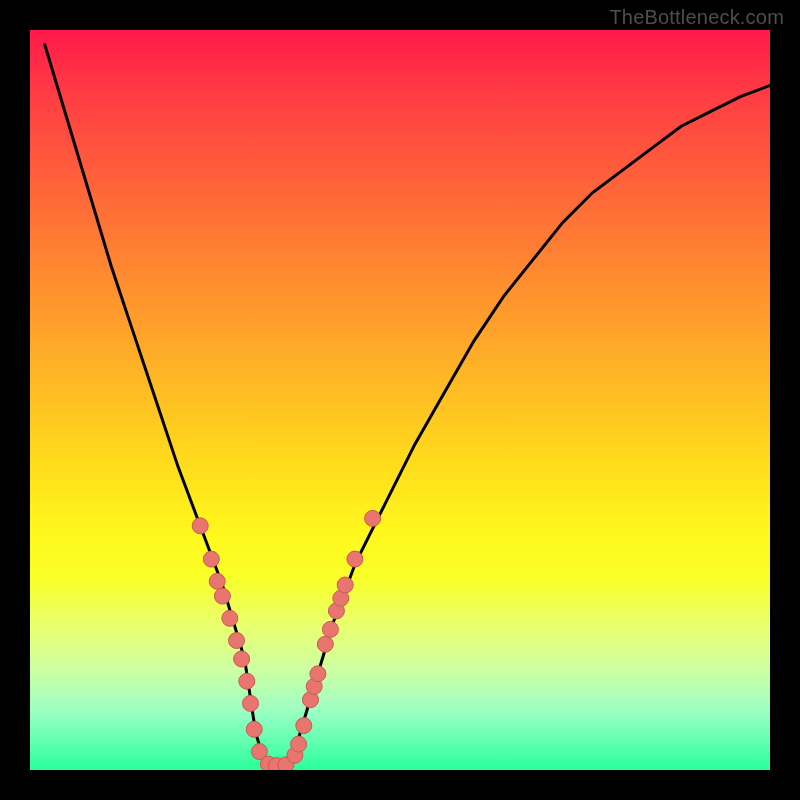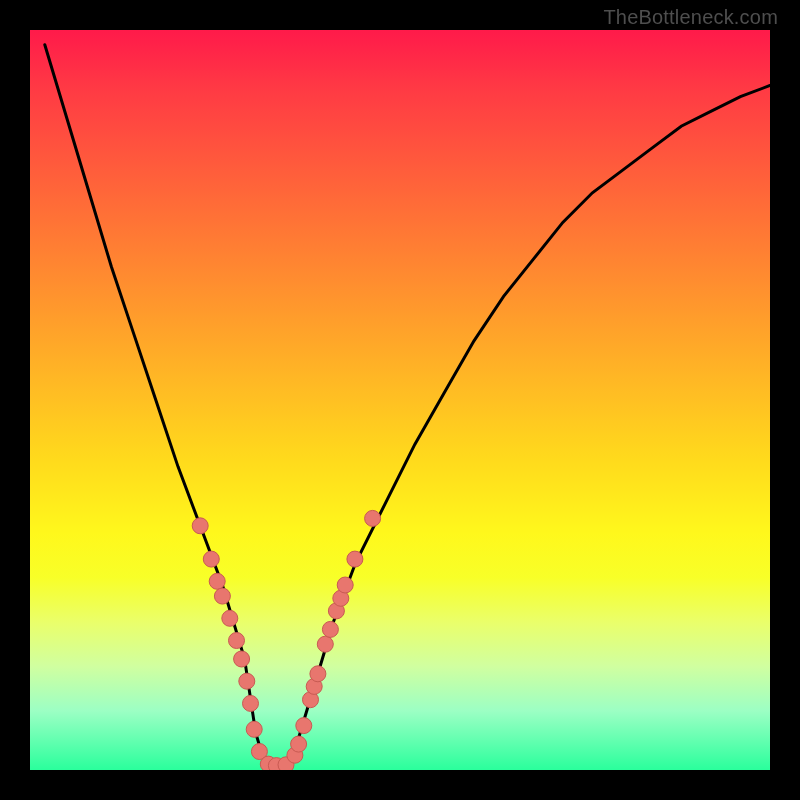--- a/index.html
+++ b/index.html
@@ -12,21 +12,21 @@
  #ff7a34 28%,
  #ff9a2c 38%,
  #ffba24 48%,
  #ffda1c 58%,
  #fff81c 68%,
  #f8ff28 74%,
  #eaff6a 80%,
  #d0ffa0 86%,
  #9cffc4 92%,
  #2aff9c 100%)}
-.watermark{position:absolute;top:6px;right:22px;color:#4e4e4e;font-size:20px;letter-spacing:0.2px}
+.watermark{position:absolute;top:6px;right:16px;color:#4e4e4e;font-size:20px;letter-spacing:0.2px}
 .canvas{position:absolute;left:30px;top:30px;width:740px;height:740px}
 </style>
 </head>
 <body>
 
 <div class="frame">
   <div class="gradient"></div>
 </div>
 
 <div class="watermark">TheBottleneck.com</div>

